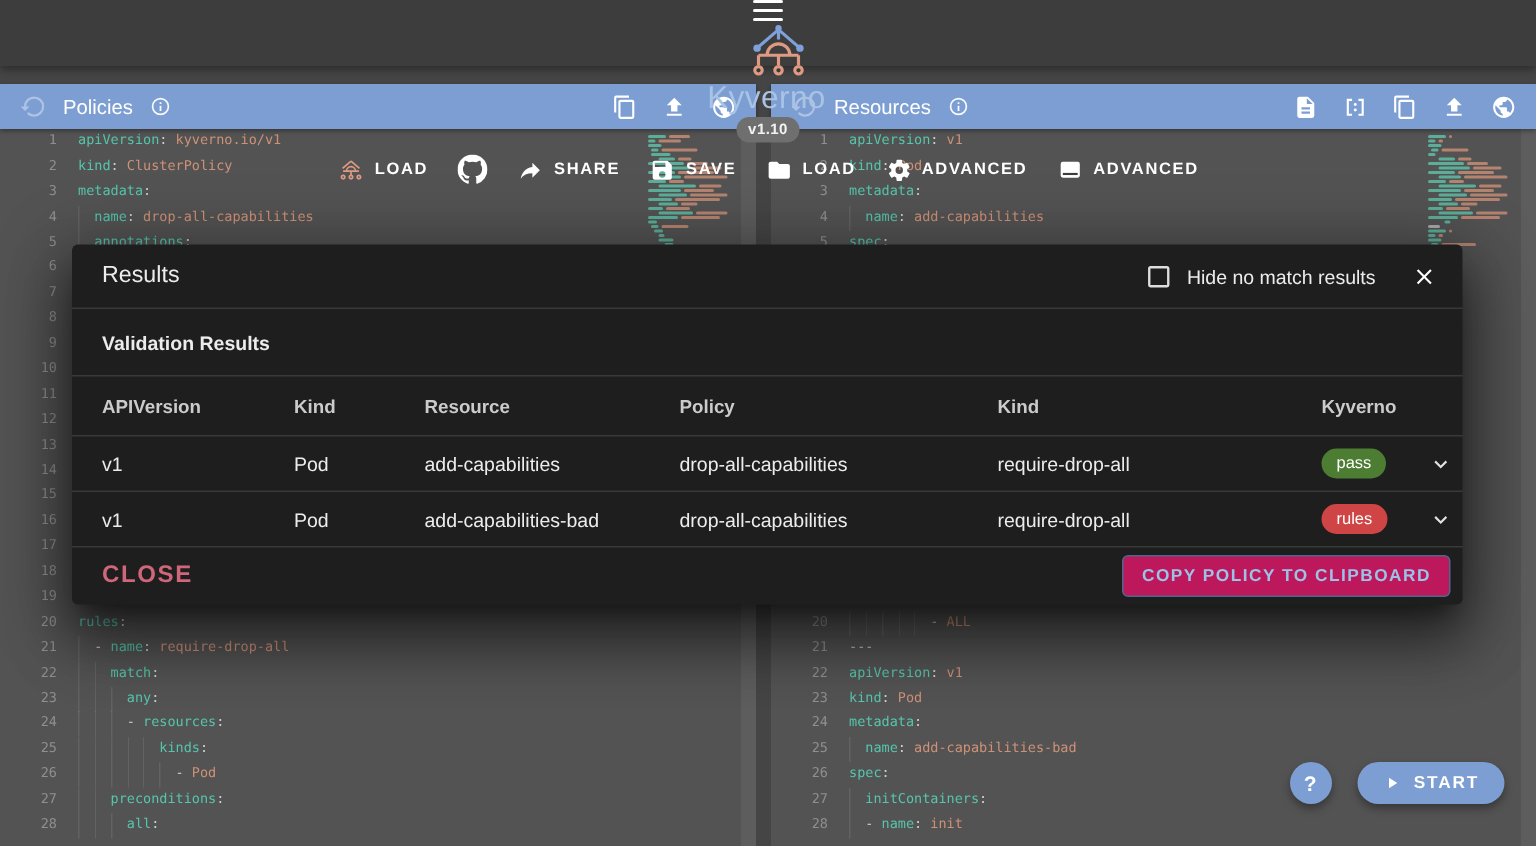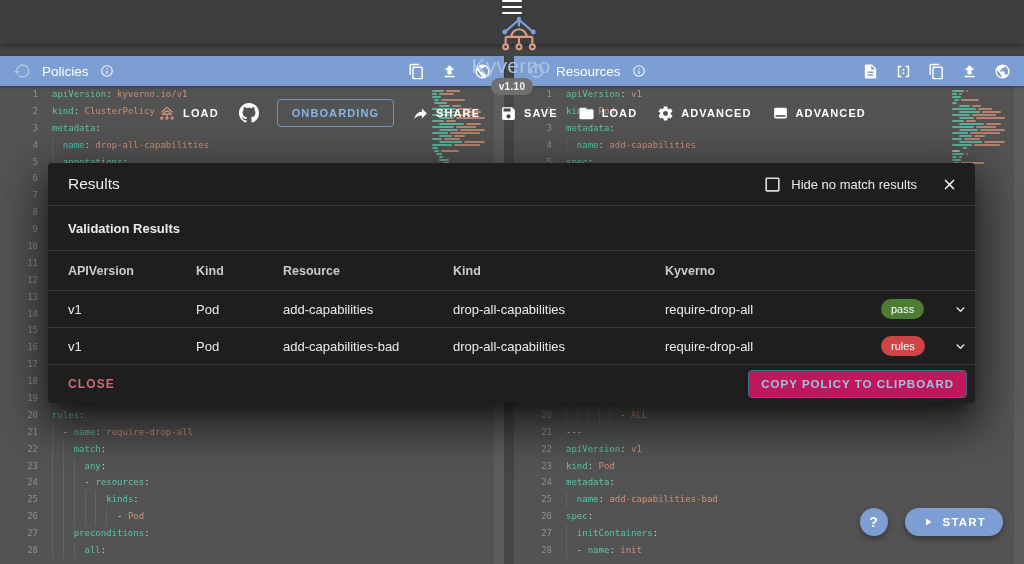--- a/index.html
+++ b/index.html
@@ -101,21 +101,21 @@
   .badge {
     display:inline-flex; align-items:center; justify-content:center; width:fit-content;
     height:20px; min-width:34px; padding:0 10px; border-radius:10px;
     font-size:11px; color:#fff;
   }
   .badge.pass { background:var(--pass,#4c7d33); }
   .badge.fail { background:var(--fail,#cf4444); }
   .chev { justify-self:center; background:none; border:none; color:#e0e0e0; cursor:pointer; }
   .chev svg { width:17px; height:17px; }
   .m-footer { height:37px; display:flex; align-items:center; padding:0 8px 0 20px; }
-  .close-btn { background:none; border:none; color:var(--error,#cf6679); font-family:"Liberation Sans",sans-serif; font-size:12px; font-weight:700; letter-spacing:1.1px; cursor:pointer; }
+  .close-btn { background:none; border:none; color:var(--error,#cf6679); font-family:"Liberation Sans",sans-serif; font-size:16px; font-weight:700; letter-spacing:1.1px; cursor:pointer; }
   .copy-btn {
     margin-left:auto; height:28px; padding:0 12px; border-radius:4px; cursor:pointer;
     background:#be185d; border:1px solid #4c688a; color:#9cc2e8;
     font-family:"Liberation Sans",sans-serif; font-size:11.5px; font-weight:700; letter-spacing:1px;
   }
 
   
   .fab { position:absolute; right:21px; bottom:28px; display:flex; align-items:center; gap:17px; z-index:6; }
   .help-btn {
     width:28px; height:28px; border-radius:50%; background:var(--accent,#7d9ed2); color:#fff;
@@ -178,23 +178,20 @@
         </svg>
       </span>
       <span>LOAD</span>
     </button>
     <button class="nav-btn">
       <span>
         <svg viewBox="0 0 16 16" style="width:20px;height:20px">
             <path d="M8 0C3.58 0 0 3.58 0 8c0 3.54 2.29 6.53 5.47 7.59.4.07.55-.17.55-.38 0-.19-.01-.82-.01-1.49-2.01.37-2.53-.49-2.69-.94-.09-.23-.48-.94-.82-1.13-.28-.15-.68-.52-.01-.53.63-.01 1.08.58 1.23.82.72 1.21 1.87.87 2.33.66.07-.52.28-.87.51-1.07-1.78-.2-3.64-.89-3.64-3.95 0-.87.31-1.59.82-2.15-.08-.2-.36-1.02.08-2.12 0 0 .67-.21 2.2.82.64-.18 1.32-.27 2-.27s1.36.09 2 .27c1.53-1.04 2.2-.82 2.2-.82.44 1.1.16 1.92.08 2.12.51.56.82 1.27.82 2.15 0 3.07-1.87 3.75-3.65 3.95.29.25.54.73.54 1.48 0 1.07-.01 1.93-.01 2.2 0 .21.15.46.55.38A8.01 8.01 0 0 0 16 8c0-4.42-3.58-8-8-8z"></path>
           </svg>
       </span>
-    </button>
-    <button class="nav-btn onboarding">
-      <span>ONBOARDING</span>
     </button>
     <button class="nav-btn">
       <span>
           <svg viewBox="0 0 24 24">
             <path d="M21,12L14,5V9C7,10 4,15 3,20C5.5,16.5 9,14.9 14,14.9V19L21,12Z"></path>
           </svg>
         </span>
       <span>SHARE</span>
     </button>
     <button class="nav-btn">
@@ -621,20 +618,21 @@
         </svg>
     </button>
   </div>
 
   <div class="m-section">Validation Results</div>
 
   <div class="t-head">
     <span>APIVersion</span>
     <span>Kind</span>
     <span>Resource</span>
+    <span>Policy</span>
     <span>Kind</span>
     <span>Kyverno</span>
     <span></span>
   </div>
 
   <div class="t-row">
     <span>v1</span>
     <span>Pod</span>
     <span>add-capabilities</span>
     <span>drop-all-capabilities</span>

